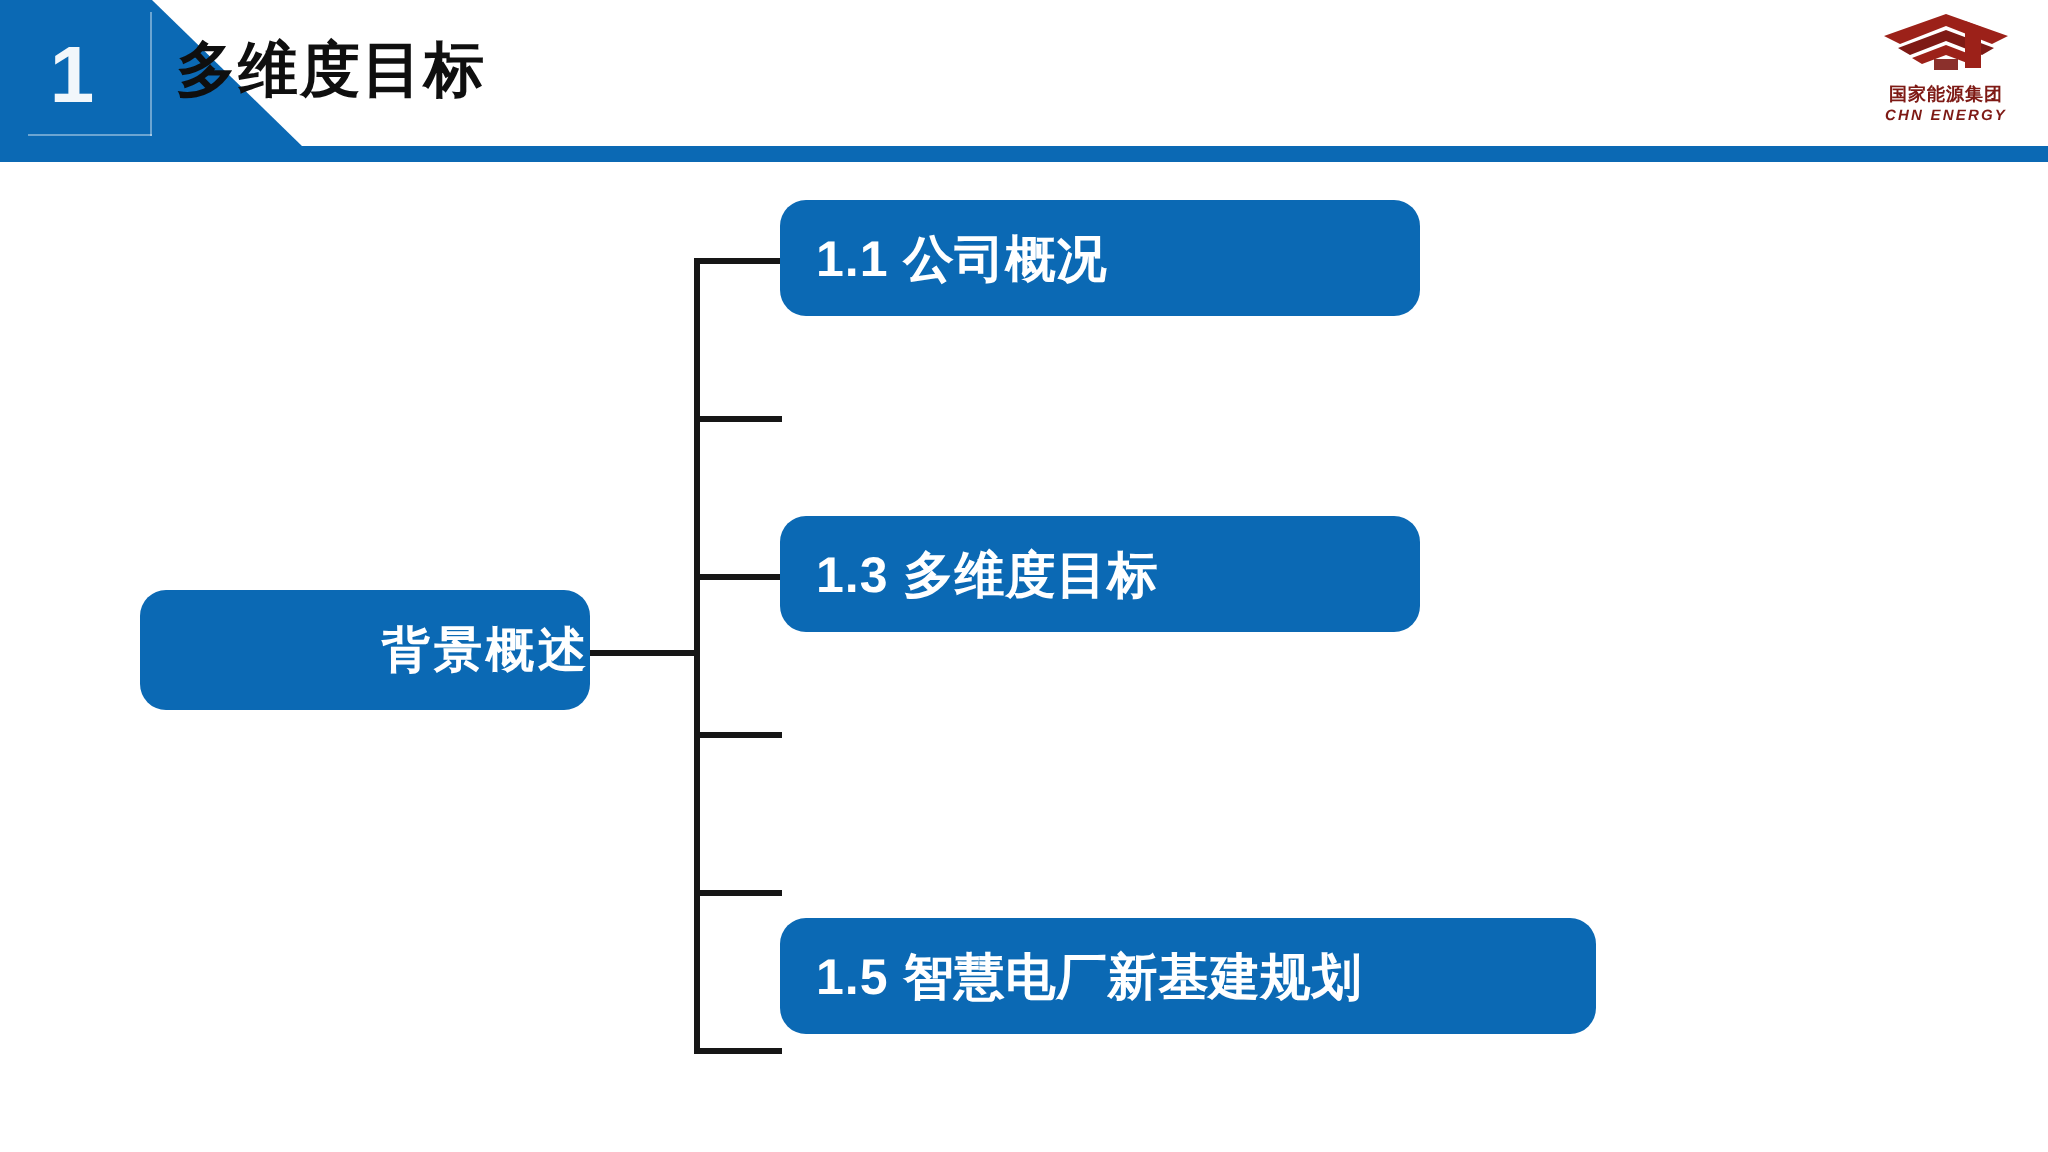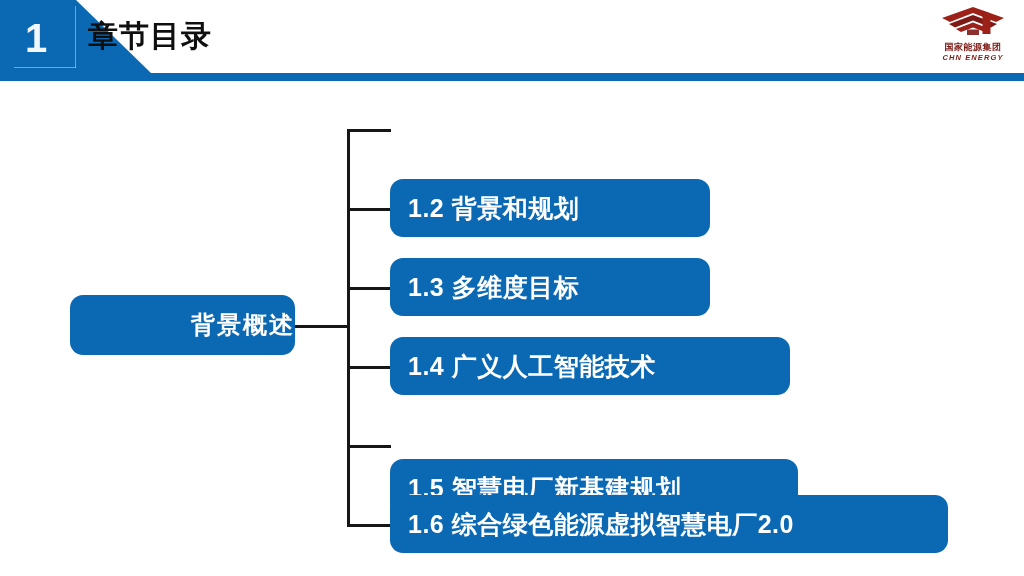--- a/index.html
+++ b/index.html
@@ -170,21 +170,21 @@
 
   <div class="header-badge">
     <div class="header-badge-inner">
       <div class="header-badge-line-v"></div>
       <div class="header-badge-line-h"></div>
     </div>
   </div>
 
   <div class="header-number">1</div>
 
-  <div class="header-title">章节目录</div>
+  <div class="header-title">多维度目标</div>
 
   <div class="brand-logo">
     <svg width="78" height="40" viewBox="0 0 78 40">
       <g fill="#9C2119">
         <path d="M39 3 L70 14 L62 18 L39 9 L16 18 L8 14 Z"></path>
       </g>
       <g fill="#7E1A15">
         <path d="M39 11 L63 20 L57 23.5 L39 16.5 L21 23.5 L15 20 Z"></path>
       </g>
       <g fill="#9C2119">
@@ -214,34 +214,28 @@
   <div class="line h" style="left:347px; top:126px; width:44px;"></div>
   <div class="line h" style="left:347px; top:205px; width:44px;"></div>
   <div class="line h" style="left:347px; top:284px; width:44px;"></div>
   <div class="line h" style="left:347px; top:363px; width:44px;"></div>
   <div class="line h" style="left:347px; top:442px; width:44px;"></div>
 
   <div class="node root" style="left:70px; top:213px; width:225px; height:60px;">
     <span>背景概述</span>
   </div>
 
-
-  <div class="node child" style="left:390px; top:97px; width:320px; height:58px;">
-    <span>1.2 背景和规划</span>
-  </div>
+  <div class="node child" style="left:390px; top:18px; width:320px; height:58px;">
+    <span>1.1 公司概况</span>
+  </div>
+
 
   <div class="node child" style="left:390px; top:176px; width:320px; height:58px;">
     <span>1.3 多维度目标</span>
   </div>
 
-  <div class="node child" style="left:390px; top:255px; width:400px; height:58px;">
-    <span>1.4 广义人工智能技术</span>
-  </div>
 
   <div class="node child" style="left:390px; top:334px; width:408px; height:58px;margin-top:43px;">
     <span>1.5 智慧电厂新基建规划</span>
   </div>
 
-  <div class="node child" style="left:390px; top:413px; width:558px; height:58px;">
-    <span>1.6 综合绿色能源虚拟智慧电厂2.0</span>
-  </div>
 
 </div>
 
 </body></html>

